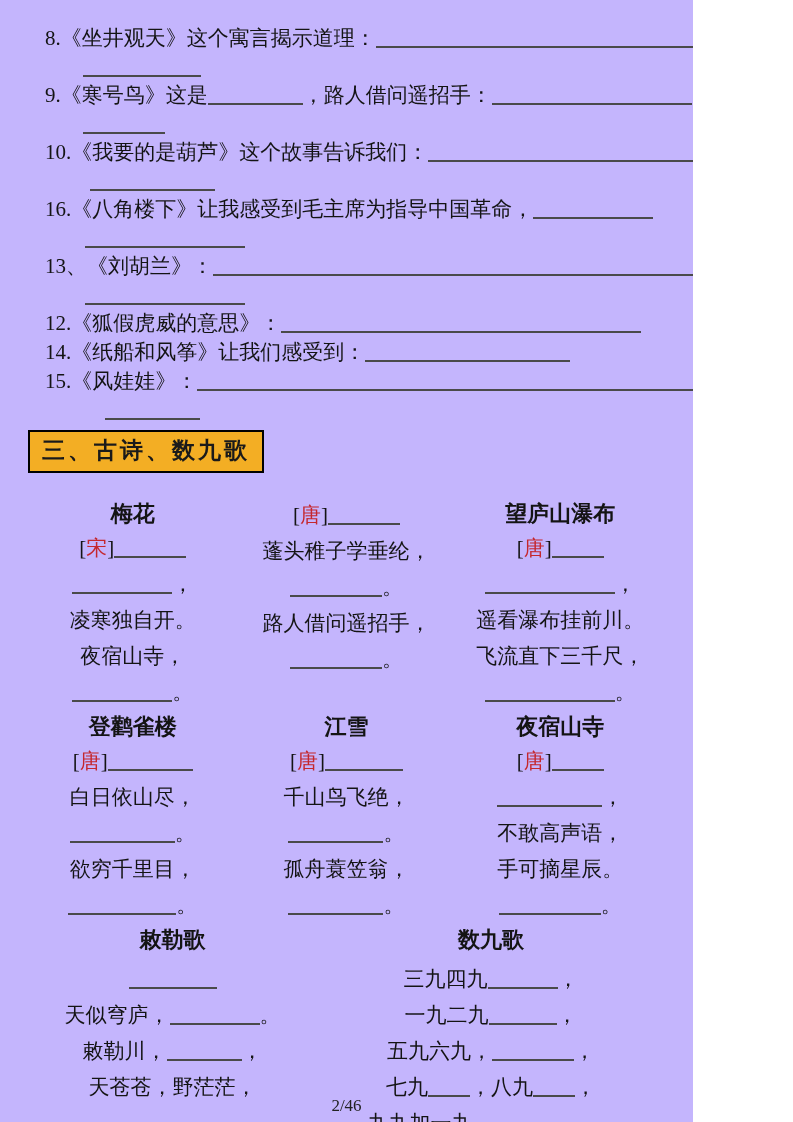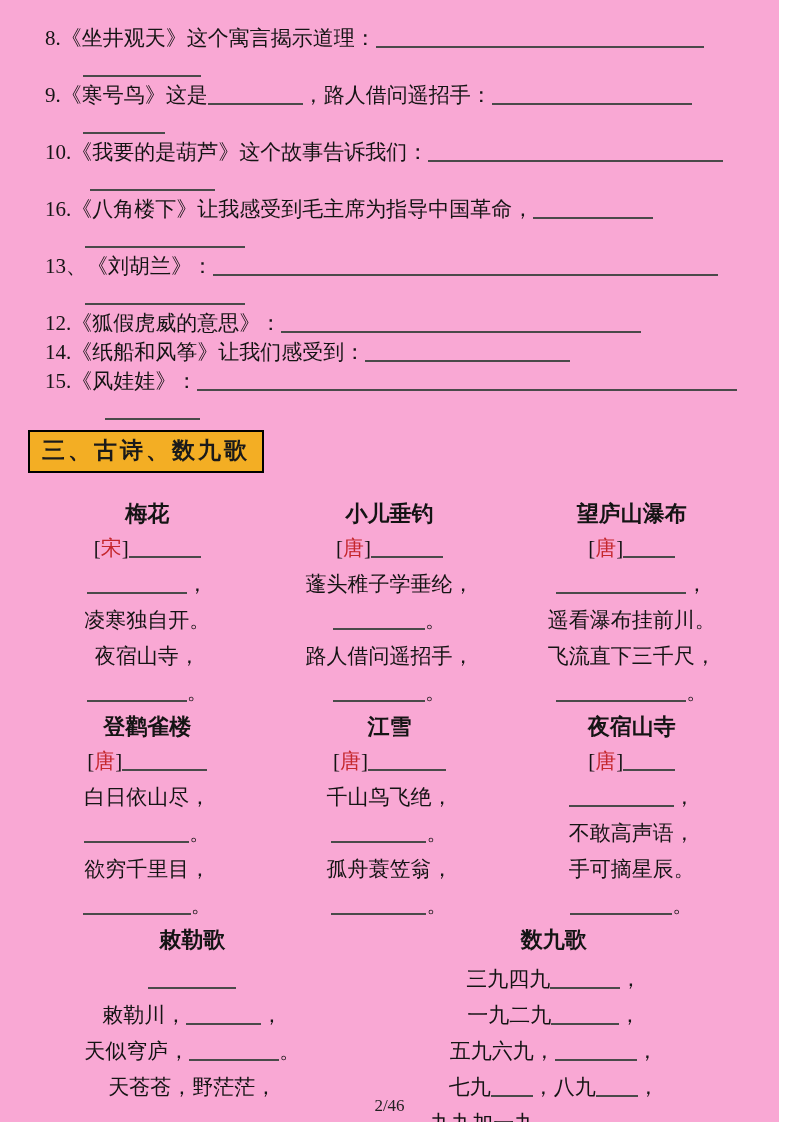--- a/index.html
+++ b/index.html
@@ -1,20 +1,20 @@
 <!DOCTYPE html>
 <html><head>
 <meta charset="utf-8">
 <style>
   html, body { margin: 0; padding: 0; background: #ffffff; }
   .page {
     position: relative;
-    width: 779px;
+    width: 693px;
     height: 1122px;
-    background: #f9a8d4;
+    background: #c4b5fd;
     overflow: hidden;
     font-family: "Liberation Serif", "DejaVu Serif", serif;
     color: #141414;
   }
   
   .questions { padding: 24px 28px 0 45px; }
   .qrow {
     font-size: 21px;
     height: 29px;
     line-height: 29px;
@@ -104,21 +104,20 @@
   <div class="grid3" id="grid3">
       <div class="poem">
         <div class="poem-title">梅花</div>
         <div class="pline"><span>[</span><span class="red">宋</span><span>]</span><span class="blank" style="width: 72px;"></span></div>
         <div class="pline"><span class="blank" style="width: 100px;"></span><span>，</span></div>
         <div class="pline"><span>凌寒独自开。</span></div>
         <div class="pline"><span>夜宿山寺，</span></div>
         <div class="pline"><span class="blank" style="width: 100px;"></span><span>。</span></div>
       </div>
       <div class="poem">
-        <div class="poem-title">小儿垂钓</div>
         <div class="pline"><span>[</span><span class="red">唐</span><span>]</span><span class="blank" style="width: 72px;"></span></div>
         <div class="pline"><span>蓬头稚子学垂纶，</span></div>
         <div class="pline"><span class="blank" style="width: 92px;"></span><span>。</span></div>
         <div class="pline"><span>路人借问遥招手，</span></div>
         <div class="pline"><span class="blank" style="width: 92px;"></span><span>。</span></div>
       </div>
       <div class="poem">
         <div class="poem-title">望庐山瀑布</div>
         <div class="pline"><span>[</span><span class="red">唐</span><span>]</span><span class="blank" style="width: 52px;"></span></div>
         <div class="pline"><span class="blank" style="width: 130px;"></span><span>，</span></div>
@@ -148,22 +147,22 @@
         <div class="pline"><span class="blank" style="width: 105px;"></span><span>，</span></div>
         <div class="pline"><span>不敢高声语，</span></div>
         <div class="pline"><span>手可摘星辰。</span></div>
         <div class="pline"><span class="blank" style="width: 102px;"></span><span>。</span></div>
       </div>
     </div>
   <div class="grid2" id="grid2">
       <div class="poem">
         <div class="poem-title">敕勒歌</div>
         <div class="pline"><span class="blank" style="width: 88px;"></span></div>
+        <div class="pline"><span>天似穹庐，</span><span class="blank" style="width: 90px;"></span><span>。</span></div>
         <div class="pline"><span>敕勒川，</span><span class="blank" style="width: 75px;"></span><span>，</span></div>
-        <div class="pline"><span>天似穹庐，</span><span class="blank" style="width: 90px;"></span><span>。</span></div>
         <div class="pline"><span>天苍苍，野茫茫，</span></div>
         <div class="pline"><span class="blank" style="width: 112px;"></span><span>。</span></div>
       </div>
       <div class="poem">
         <div class="poem-title">数九歌</div>
         <div class="pline"><span>三九四九</span><span class="blank" style="width: 70px;"></span><span>，</span></div>
         <div class="pline"><span>一九二九</span><span class="blank" style="width: 68px;"></span><span>，</span></div>
         <div class="pline"><span>五九六九，</span><span class="blank" style="width: 82px;"></span><span>，</span></div>
         <div class="pline"><span>七九</span><span class="blank" style="width: 42px;"></span><span>，八九</span><span class="blank" style="width: 42px;"></span><span>，</span></div>
         <div class="pline"><span>九九加一九，</span><span class="blank" style="width: 100px;"></span><span>。</span></div>

